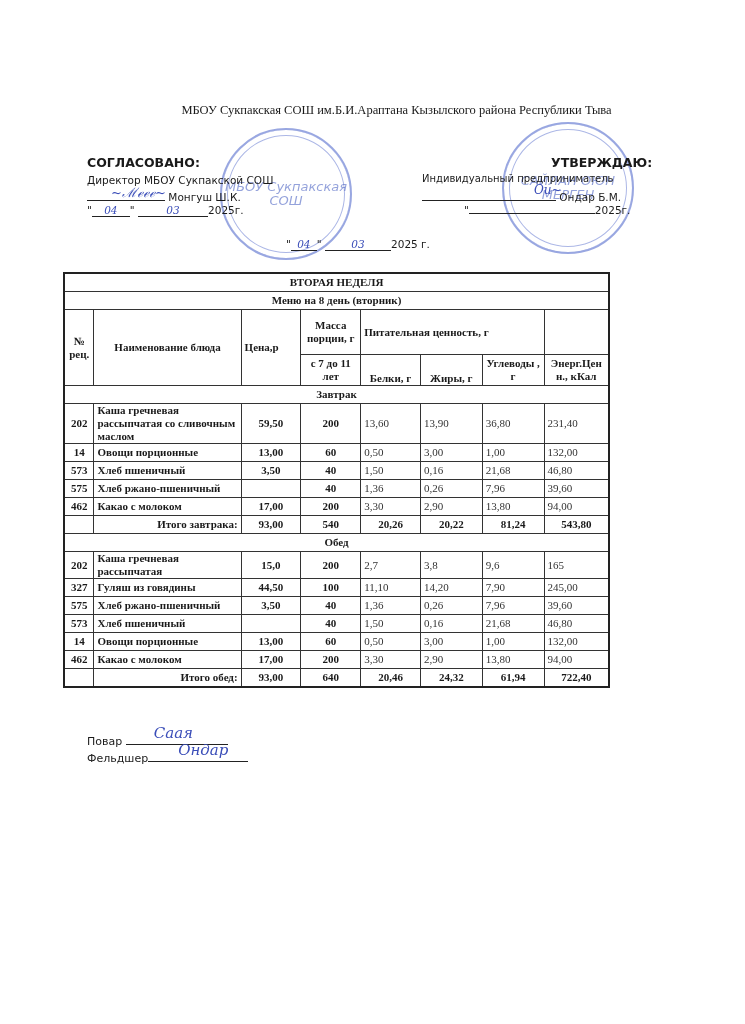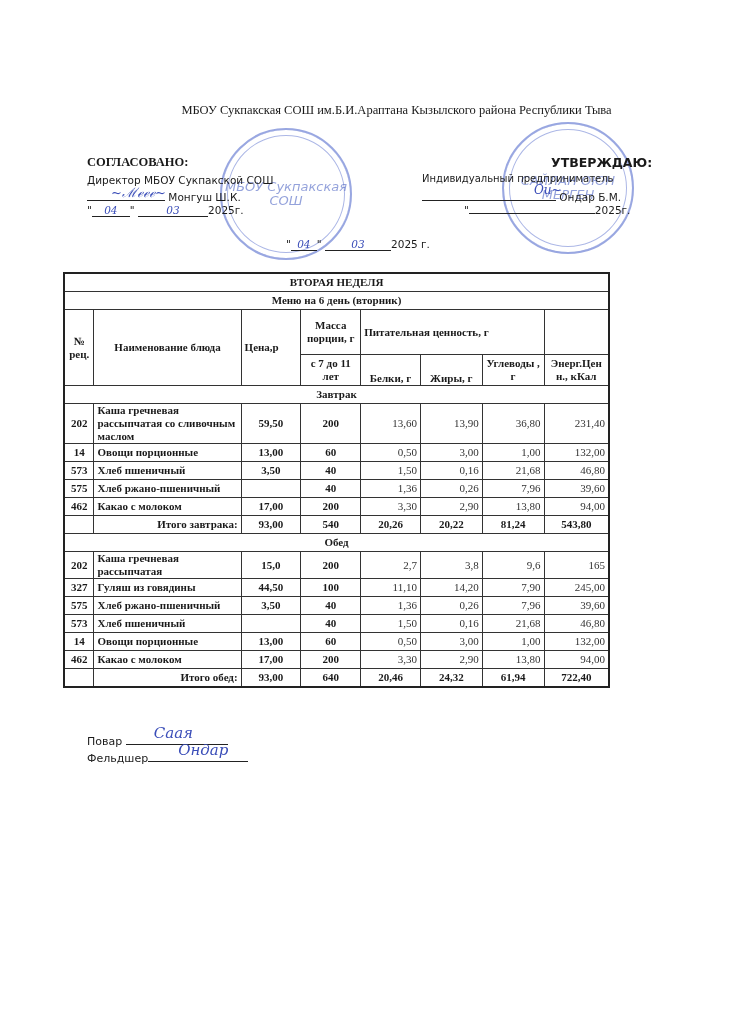--- a/index.html
+++ b/index.html
@@ -32,39 +32,39 @@
     border-collapse: collapse; font-family: "Liberation Serif", serif; font-size: 11px;
     border: 2px solid #222;
   }
   table.menu td {
     border: 1px solid #333; padding: 0 3px; height: 17px; line-height: 13px; vertical-align: middle;
   }
   .b { font-weight: bold; }
   .c { text-align: center; margin-top: 32px; }
   .r { text-align: right; }
   .l { text-align: left; }
-  .num { text-align: right; font-weight: normal; color: #333; }
+  .num { text-align: left; font-weight: normal; color: #333; }
   .hdr td { font-weight: bold; }
   .tall td { height: 46px; }
   .sig { font-family: "DejaVu Sans", sans-serif; font-size: 11px; }
 </style>
 </head>
 <body>
 
 <div class="abs org">МБОУ Сукпакская СОШ им.Б.И.Араптана Кызылского района Республики Тыва</div>
 
 <div class="abs stamp" style="left:196px; top:128px; width:128px; height:128px;">
   <div class="stamp-text">МБОУ Сукпакская СОШ</div>
 </div>
 
 <div class="abs stamp" style="left:478px; top:122px; width:128px; height:128px;">
   <div class="stamp-text">САЙЛАН ОЮН МЕРГЕН</div>
 </div>
 
-<div class="abs sans appr-title" style="left:63px; top:155px;font-family:Liberation Serif, serif;">СОГЛАСОВАНО:</div>
+<div class="abs sans appr-title" style="left:63px; top:155px;">СОГЛАСОВАНО:</div>
 <div class="abs sans small" style="left:63px; top:174px;">Директор МБОУ Сукпакской СОШ</div>
 <div class="abs sans small" style="left:63px; top:187px;">
   <span class="line" style="width:78px; height:13px; position:relative;">
     <span class="hand abs" style="left:0; top:-4px; font-size:13px;">~ℳℯℯℯ~</span>
   </span>
   <span>Монгуш Ш.К.</span>
 </div>
 <div class="abs sans small" style="left:63px; top:204px;">
   <span>"</span><span class="line" style="width:38px; text-align:center;"><span class="hand">04</span></span><span>"</span>
   <span class="line" style="width:70px; text-align:center;"><span class="hand">03</span></span><span>2025г.</span>
@@ -96,21 +96,21 @@
     <col style="width:60px">
       <col style="width:62px">
       <col style="width:62px">
       <col style="width:65px">
   </colgroup>
   <tbody id="tbody">
     <tr class="hdr">
       <td colspan="8" class="c">ВТОРАЯ НЕДЕЛЯ</td>
     </tr>
     <tr class="hdr">
-      <td colspan="8" class="c">Меню на 6 день (вторник)</td>
+      <td colspan="8" class="c">Меню на 8 день (вторник)</td>
     </tr>
     <tr class="hdr" style="height:44px;">
       <td rowspan="2" class="c">№ рец.</td>
       <td rowspan="2" class="c">Наименование блюда</td>
       <td rowspan="2" class="l">Цена,р</td>
       <td class="c" style="height:44px;">Масса порции, г</td>
       <td colspan="3" class="l">Питательная ценность, г</td>
       <td></td>
     </tr>
     <tr class="hdr">

